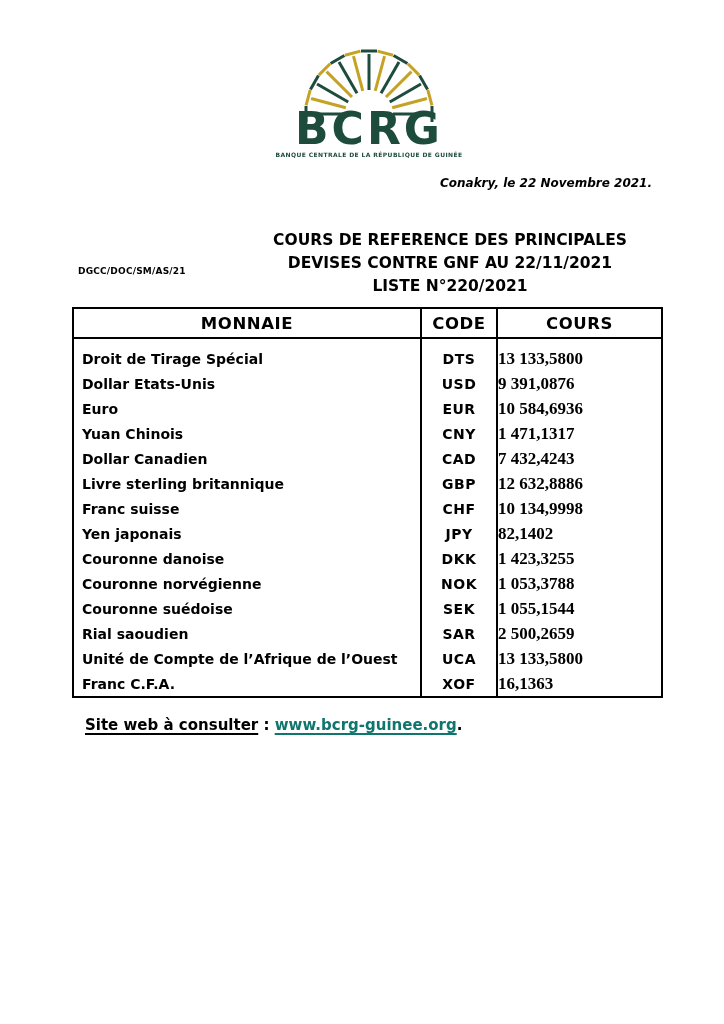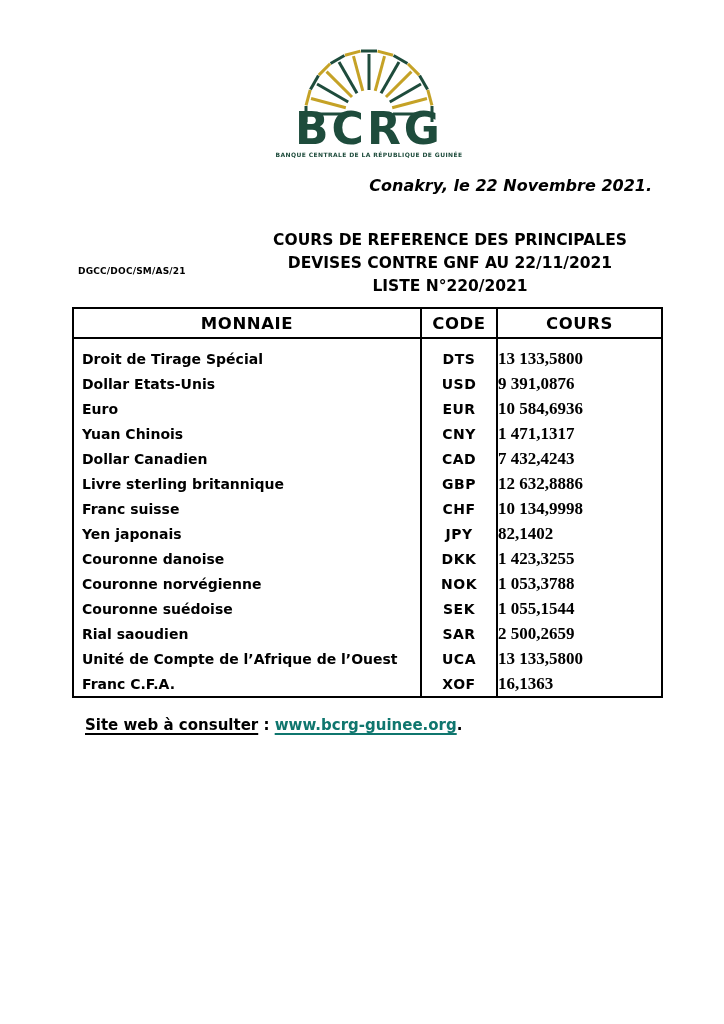--- a/index.html
+++ b/index.html
@@ -15,21 +15,21 @@
     font-size:44px; font-weight:bold; letter-spacing:3px; line-height:38px;
     margin-top:-16px; color:#1e4c3c;
   }
   .logo-subtitle {
     font-size:6px; font-weight:bold; letter-spacing:0.4px; margin-top:3px; color:#1e4c3c;
   }
 
   
   .date-line {
     position:absolute; top:176px; right:72px;
-    font-weight:bold; font-style:italic; font-size:16px;
+    font-weight:bold; font-style:italic; font-size:12px;
   }
   .doc-ref {
     position:absolute; top:266px; left:78px;
     font-weight:bold; font-size:9px; letter-spacing:0.2px;
   }
   .doc-title {
     position:absolute; top:229px; left:235px; width:430px; text-align:center;
     font-weight:bold; font-size:15.5px; line-height:23px;
   }
 

